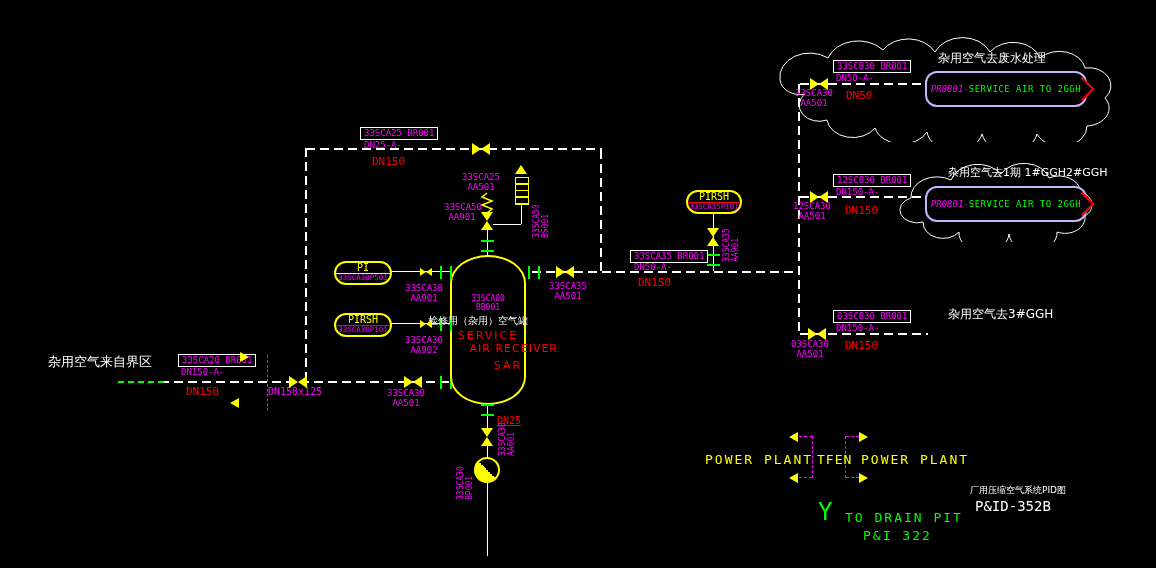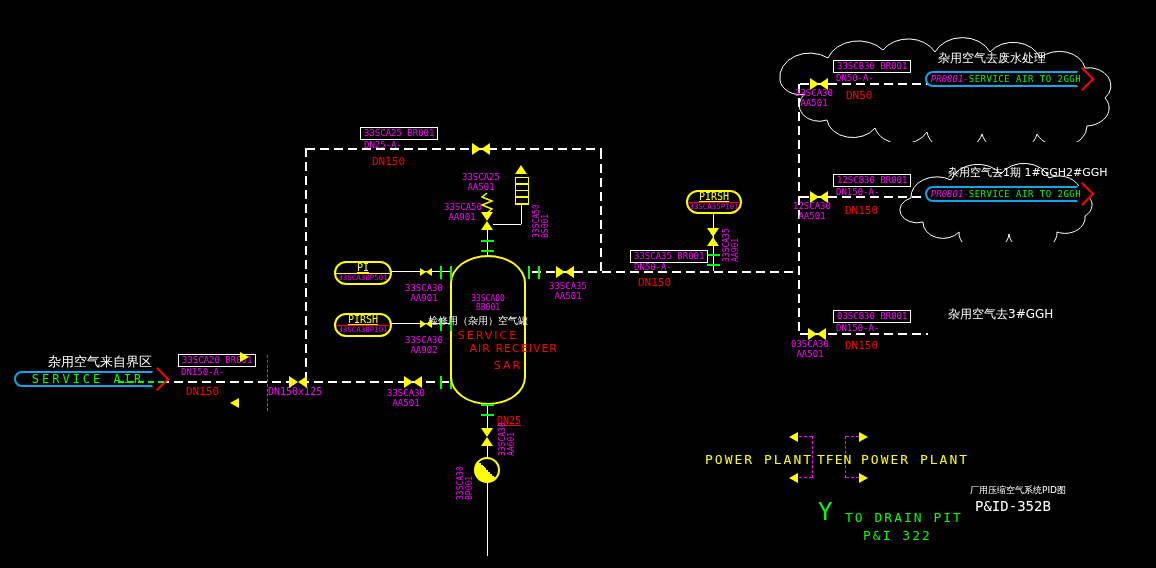--- a/index.html
+++ b/index.html
@@ -25,25 +25,25 @@
   
   .tag{position:absolute;color:#f0f;font-size:9px;line-height:10px;text-align:center;white-space:nowrap;z-index:4;}
   .tag span{display:block;}
   .sbox{position:absolute;border:1px solid #fff;color:#f0f;font-size:9px;line-height:11px;padding:0 3px;white-space:nowrap;z-index:4;background:#000;}
   .spec{position:absolute;color:#f0f;font-size:9px;white-space:nowrap;z-index:4;text-align:right;}
   .dn{position:absolute;color:#f00;font-size:11px;white-space:nowrap;z-index:4;}
   .cnw{position:absolute;color:#fff;white-space:nowrap;z-index:4;font-family:"DejaVu Sans",sans-serif;}
   .rot{transform-origin:0 0;transform:rotate(-90deg);}
   
   .bub{position:absolute;width:58px;height:24px;border:2px solid #ff0;border-radius:12px;background:#000;text-align:center;box-sizing:border-box;z-index:5;}
-  .bub .f{display:block;color:#ff0;font-size:10px;line-height:10px;text-decoration:underline;}
+  .bub .f{display:block;color:#ff0;font-size:10px;line-height:10px;}
   .bub .t{display:block;color:#f0f;font-size:7.5px;line-height:8px;border-top:1px solid #ff0;}
   .bub.alarm .t{border-top-color:#f00;}
   
-  .term{position:absolute;height:16px;border:2px solid #0ea5e9;border-radius:12px;background:#000;display:flex;align-items:center;justify-content:center;white-space:nowrap;box-sizing:border-box;z-index:5;}
+  .term{position:absolute;height:36px;border:2px solid #c4b5fd;border-radius:12px;background:#000;display:flex;align-items:center;justify-content:center;white-space:nowrap;box-sizing:border-box;z-index:5;}
   .term:after{content:"";position:absolute;right:-6px;top:50%;width:15px;height:15px;background:#000;border-top:2px solid #f00;border-right:2px solid #f00;transform:translateY(-50%) rotate(45deg);}
   .term .g{color:#0f0;font-size:10px;letter-spacing:1px;z-index:1;}
   .term .p{color:#f0f;font-size:10px;font-style:italic;z-index:1;}
   
   .ar{position:absolute;width:0;height:0;border:5px solid transparent;z-index:4;}
   .ar.l{border-right:9px solid #ff0;border-left:0;}
   .ar.r{border-left:9px solid #ff0;border-right:0;}
   .mline-v{position:absolute;width:0;border-left:1px dashed #f0f;z-index:3;}
   .mline-h{position:absolute;height:0;border-top:1px dashed #f0f;z-index:3;}
   .sil{position:absolute;width:12px;height:26px;border:1.5px solid #ff0;background:repeating-linear-gradient(180deg,transparent 0 5px,#ff0 5px 6.5px);z-index:4;}
@@ -80,23 +80,20 @@
   <div class="sol-h" style="left:392px;top:323px;width:58px"></div>
   <div class="sol-v" style="left:713px;top:213px;height:58px"></div>
   <div class="sol-v" style="left:487px;top:230px;height:26px"></div>
   <div class="sol-h" style="left:493px;top:224px;width:28px"></div>
   <div class="sol-v" style="left:521px;top:204px;height:20px"></div>
   <div class="sol-v" style="left:487px;top:406px;height:24px"></div>
   <div class="sol-v" style="left:487px;top:445px;height:14px"></div>
   <div class="sol-v" style="left:487px;top:483px;height:73px"></div>
 
   <div class="cnw" style="left:48px;top:353px;font-size:13px">杂用空气来自界区</div>
-  <div class="term" style="left:14px;top:371px;width:148px">
-    <span class="g" style="font-size:12px;letter-spacing:3px">SERVICE AIR</span>
-  </div>
   <div class="gdash" style="left:118px;top:381px;width:46px"></div>
   <div class="sbox" style="left:178px;top:354px">33SCA20 BR001</div>
   <div class="spec" style="left:181px;top:367px">DN150-A-</div>
   <div class="dn" style="left:186px;top:385px">DN150</div>
   <div class="spec" style="left:268px;top:386px;font-size:10px">DN150x125</div>
   <div class="ar r" style="left:240px;top:352px"></div>
   <div class="mline-v" style="left:267px;top:355px;height:56px"></div>
   <div class="ar l" style="left:230px;top:398px"></div>
   <div class="valve" style="left:289px;top:376px"></div>
   <div class="valve" style="left:404px;top:376px"></div>

